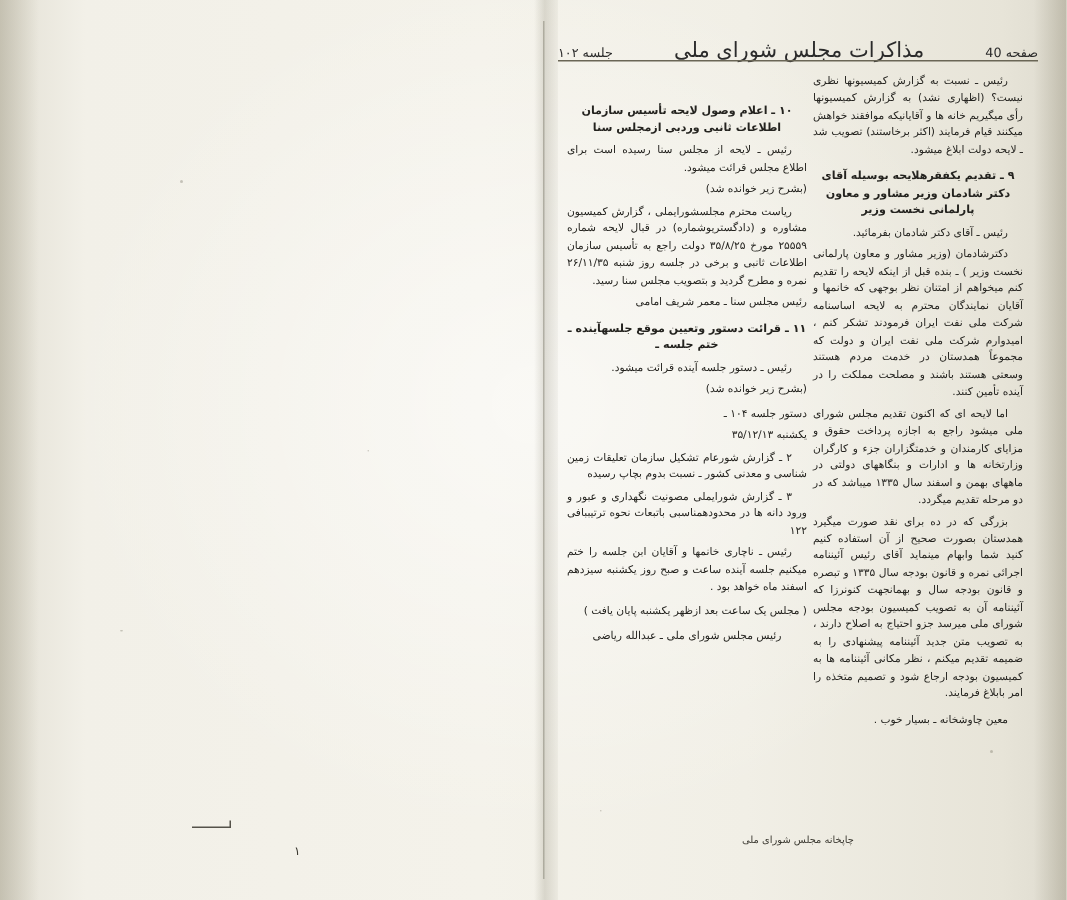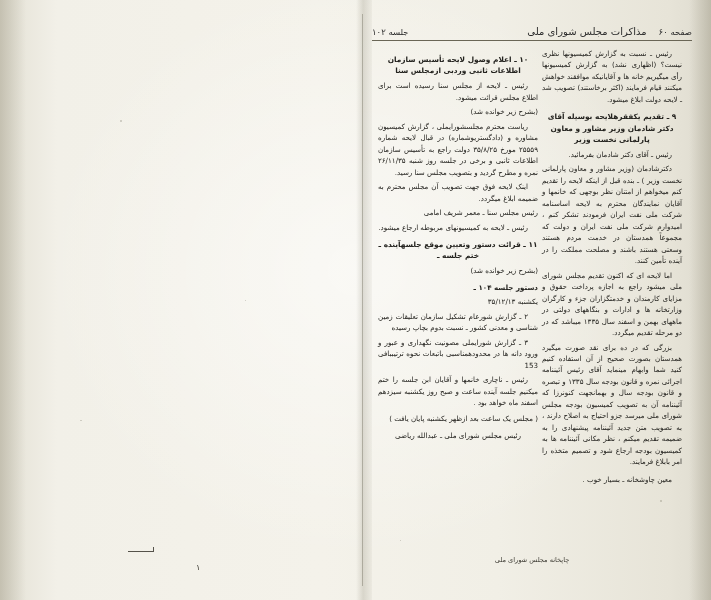--- a/index.html
+++ b/index.html
@@ -60,22 +60,22 @@
     direction: rtl;
     display: flex;
     align-items: baseline;
     justify-content: flex-start;
     gap: 12px;
     font-size: 8.5px;
     color: #2b2b2b;
   }
   .header .h-center {
     flex: 1;
-    text-align: right;
-    font-size: 10px;
+    text-align: center;
+    font-size: 14px;
   }
   .header-rule {
     position: absolute;
     top: 40px;
     left: 372px;
     width: 320px;
     height: 1px;
     background: #6a6656;
   }
 
@@ -88,33 +88,33 @@
     font-size: 7.1px;
     line-height: 1.62;
     font-family: "DejaVu Sans", sans-serif;
   }
   .col-right {           
     top: 48px;
     left: 542px;
     width: 140px;
   }
   .col-left {            
-    top: 48px;
+    top: 62px;
     left: 378px;
     width: 160px;
   }
 
   p {
     margin: 0 0 3px 0;
   }
   .indent {
     text-indent: 10px;
   }
   .b {
-    font-weight: bold;
+    font-weight: normal;
   }
   .heading {
     font-weight: bold;
     text-align: center;
     margin: 6px 0 4px 0;
     font-size: 7.4px;
     line-height: 1.5;
   }
   .center {
     text-align: right;
@@ -184,21 +184,21 @@
   <div class="gutter-shadow"></div>
   <div class="binding-line"></div>
 
   <div class="speck" style="left:120px;top:120px;width:2px;height:2px;"></div>
   <div class="speck" style="left:245px;top:300px;width:1px;height:1px;"></div>
   <div class="speck" style="left:80px;top:420px;width:2px;height:1px;"></div>
   <div class="speck" style="left:660px;top:500px;width:2px;height:2px;"></div>
   <div class="speck" style="left:400px;top:540px;width:1px;height:1px;"></div>
 
   <div class="header">
-    <span>صفحه ۶۰</span>
+    <span>صفحه 40</span>
     <span class="h-center">مذاکرات مجلس شورای ملی</span>
     <span>جلسه ۱۰۲</span>
   </div>
   <div class="header-rule"></div>
 
   <div class="col col-right">
     <p class="indent">رئیس ـ نسبت به گزارش کمیسیونها نظری نیست؟ (اظهاری نشد) به گزارش کمیسیونها رأی میگیریم خانه ها و آقایانیکه موافقند خواهش میکنند قیام فرمایند (اکثر برخاستند) تصویب شد ـ لایحه دولت ابلاغ میشود.</p>
 
     <div class="heading">۹ ـ تقدیم یکفقرهلایحه بوسیله آقای دکتر شادمان وزیر مشاور و معاون پارلمانی نخست وزیر</div>
 
@@ -210,34 +210,33 @@
 
     <p class="indent" style="margin-top:6px;">معین چاوشخانه ـ بسیار خوب .</p>
   </div>
 
   <div class="col col-left">
     <div class="heading">۱۰ ـ اعلام وصول لایحه تأسیس سازمان اطلاعات ثانبی وردبی ازمجلس سنا</div>
 
     <p class="indent">رئیس ـ لایحه از مجلس سنا رسیده است برای اطلاع مجلس قرائت میشود.</p>
     <p class="center">(بشرح زیر خوانده شد)</p>
     <p class="indent">ریاست محترم مجلسشورایملی ، گزارش کمیسیون مشاوره و (دادگستریوشماره) در قبال لایحه شماره ۲۵۵۵۹ مورخ ۳۵/۸/۲۵ دولت راجع به تأسیس سازمان اطلاعات ثانبی و برخی در جلسه روز شنبه ۲۶/۱۱/۳۵ نمره و مطرح گردید و بتصویب مجلس سنا رسید.</p>
-    <p class="indent">اینک لایحه فوق جهت تصویب آن مجلس محترم به ضمیمه ابلاغ میگردد.</p>
     <p class="center">رئیس مجلس سنا ـ معمر شریف امامی</p>
 
-    <p class="indent">رئیس ـ لایحه به کمیسیونهای مربوطه ارجاع میشود.</p>
 
     <div class="heading">۱۱ ـ قرائت دستور وتعیین موقع جلسهآینده ـ ختم جلسه ـ</div>
 
+    <p class="indent">رئیس ـ دستور جلسه آینده قرائت میشود.</p>
     <p class="center">(بشرح زیر خوانده شد)</p>
 
     <p class="center b" style="margin-top:5px;">دستور جلسه ۱۰۴ ـ</p>
     <p class="center">یکشنبه ۳۵/۱۲/۱۳</p>
 
     <p class="indent">۲ ـ گزارش شورعام تشکیل سازمان تعلیقات زمین شناسی و معدنی کشور ـ نسبت بدوم بچاپ رسیده</p>
-    <p class="indent">۳ ـ گزارش شورایملی مصونیت نگهداری و عبور و ورود دانه ها در محدودهمناسبی باتبعات نحوه ترتیببافی 153</p>
+    <p class="indent">۳ ـ گزارش شورایملی مصونیت نگهداری و عبور و ورود دانه ها در محدودهمناسبی باتبعات نحوه ترتیببافی ۱۲۲</p>
 
     <p class="indent" style="margin-top:0;">رئیس ـ ناچاری خانمها و آقایان ابن جلسه را ختم میکنیم جلسه آینده ساعت و صبح روز یکشنبه سیزدهم اسفند ماه خواهد بود .</p>
 
     <p class="center" style="margin-top:4px;">( مجلس یک ساعت بعد ازظهر یکشنبه پایان یافت )</p>
     <div class="sig">رئیس مجلس شورای ملی ـ عبدالله ریاضی</div>
   </div>
 
   <div class="footer">چاپخانه مجلس شورای ملی</div>
 
   <div class="folio">۱</div>

